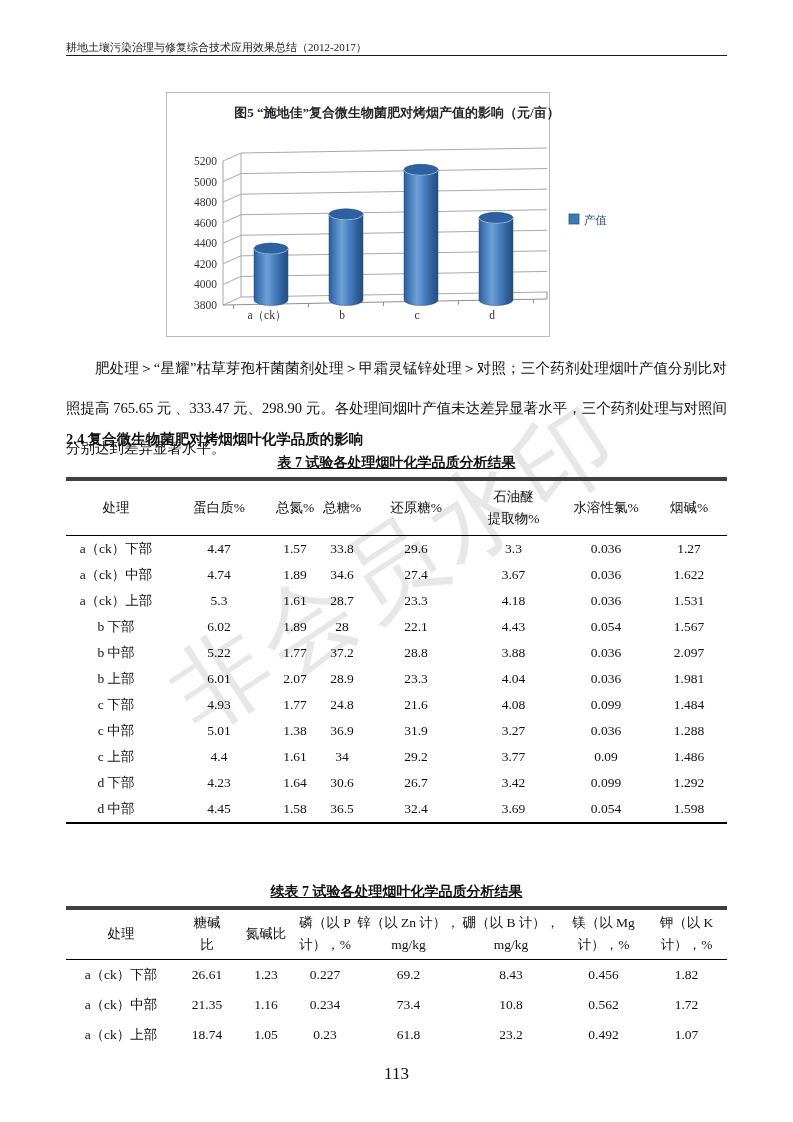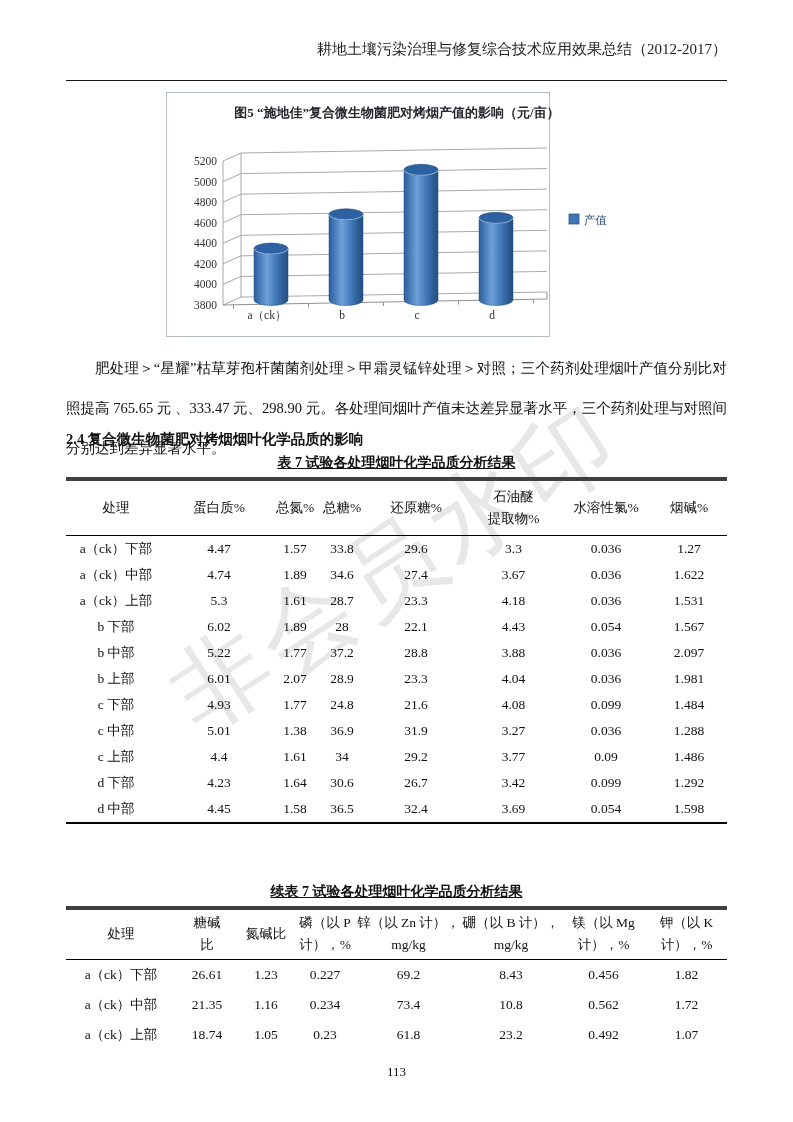--- a/index.html
+++ b/index.html
@@ -12,22 +12,22 @@
   .watermark{
     position:absolute; left:396px; top:568px;
     transform:translate(-50%,-50%) rotate(-33deg);
     font-size:96px; letter-spacing:6px; white-space:nowrap;
     color:#e7e7e7; z-index:0; font-weight:400;
     font-family:"Liberation Serif","DejaVu Serif",serif;
   }
   .layer{position:relative; z-index:1;}
   .header{
     position:absolute; left:66px; top:40px; width:661px;
-    text-align:right; font-size:15px; color:#222;
-    padding-bottom:21px; border-bottom:1.5px solid #1a1a1a;
+    text-align:left; font-size:11px; color:#222;
+    padding-bottom:0; border-bottom:1.5px solid #1a1a1a;
   }
   .chart-box{
     position:absolute; left:166px; top:92px; width:384px; height:245px;
     border:1px solid #b7bdc6; background:#ffffff; box-sizing:border-box;
   }
   .chart-box svg{display:block;}
   .body-text{
     position:absolute; left:66px; top:348px; width:661px; margin:0;
     font-size:14.5px; line-height:40px; text-align:justify;
     text-indent:2em; color:#111;
@@ -54,21 +54,21 @@
     white-space:pre-line; line-height:1.65; padding:2px 0;
     border-bottom:1.5px solid #000;
   }
   table.t1 th{height:50px;}
   table.t2 th{height:43px;}
   table.chem td{ text-align:center; vertical-align:middle; padding:0; }
   table.t1 td{height:26px;}
   table.t2 td{height:30px;}
   .page-number{
     position:absolute; left:0; top:1064px; width:793px;
-    text-align:center; font-size:13px; color:#111;
+    text-align:center; font-size:17px; color:#111;
   }
 </style>
 </head>
 <body>
 
 <div class="page">
 
   <div class="watermark">非会员水印</div>
 
   <div class="layer">

